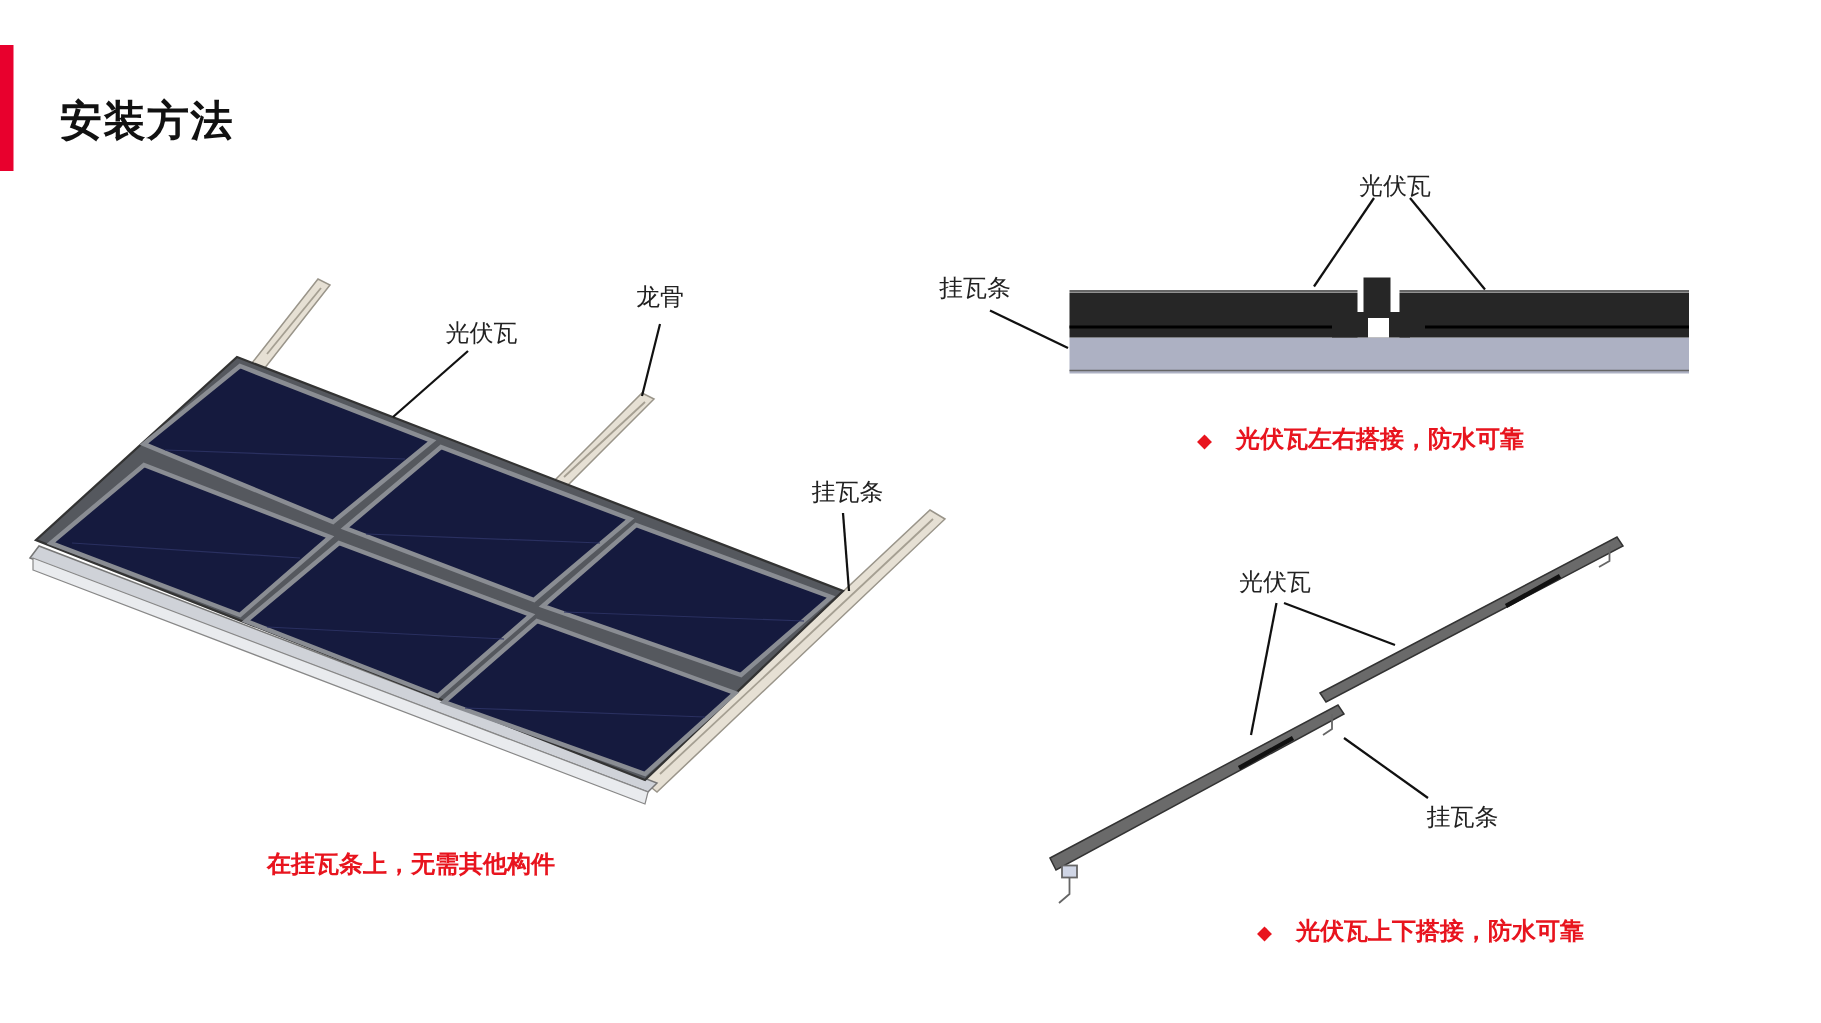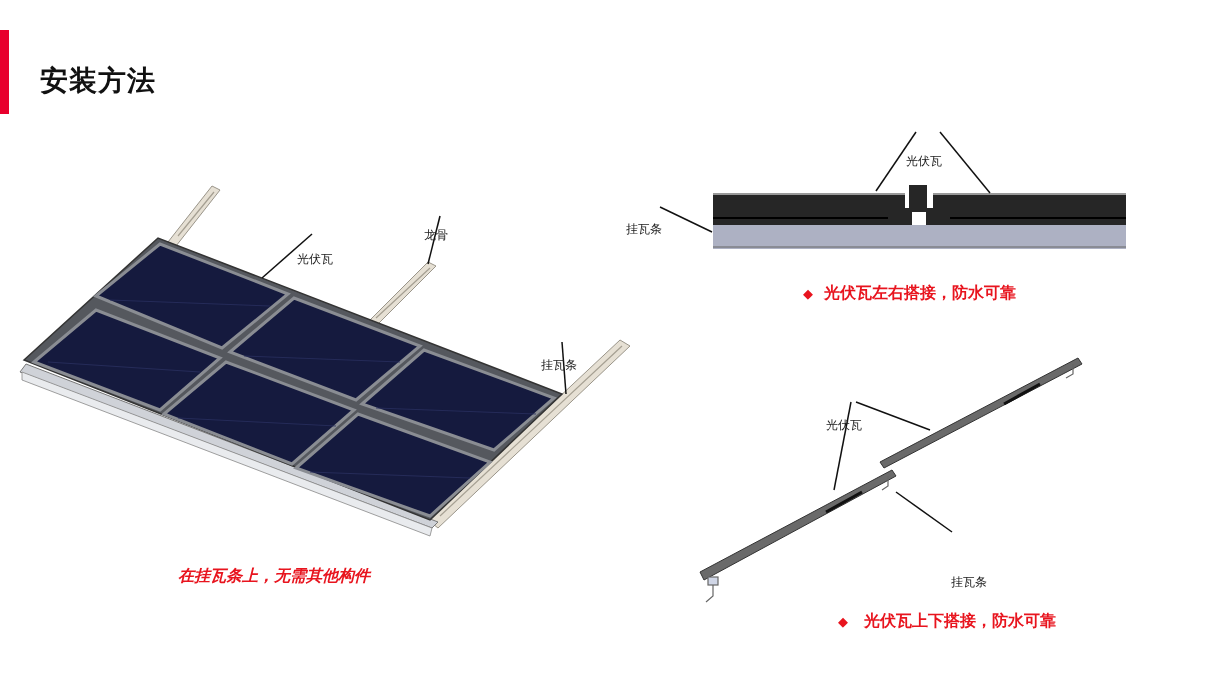--- a/index.html
+++ b/index.html
@@ -7,27 +7,27 @@
     width: 1214px; height: 682px; position: relative; overflow: hidden;
     background: #ffffff;
     font-family: "DejaVu Sans", "Liberation Sans", sans-serif;
   }
   .accent-bar { position: absolute; left: 0; top: 30px; width: 9px; height: 84px; background: #e8002d; }
   .page-title {
     position: absolute; left: 40px; top: 62px; font-size: 28px; font-weight: bold;
     color: #111; letter-spacing: 1px;
   }
   .label {
-    position: absolute; font-size: 12px; color: #222; white-space: nowrap; margin-top: 39px;
+    position: absolute; font-size: 16px; color: #222; white-space: nowrap;
   }
   .note {
     position: absolute; font-size: 16px; font-weight: bold; color: #e8141e; line-height: 22px;
   }
   .note .diamond { display: inline-block; width: 20px; font-size: 13px; }
-  .note .indent { padding-left: 28px; font-style: italic; }
+  .note .indent { padding-left: 28px; }
   svg.fig { position: absolute; left: 0; top: 0; }
 </style>
 </head>
 <body>
 
 <div class="accent-bar"></div>
 <div class="page-title">安装方法</div>
 
 <svg class="fig" width="1214" height="682">
 
@@ -93,21 +93,21 @@
   <line x1="713" y1="218" x2="888" y2="218" stroke="#000" stroke-width="2"></line>
   <line x1="950" y1="218" x2="1126" y2="218" stroke="#000" stroke-width="2"></line>
   <g stroke="#111" stroke-width="1.5">
     <line x1="876" y1="191" x2="916" y2="132"></line>
     <line x1="990" y1="193" x2="940" y2="132"></line>
     <line x1="660" y1="207" x2="712" y2="232"></line>
   </g>
 </svg>
 <div class="label" style="left:906px; top:114px;">光伏瓦</div>
 <div class="label" style="left:626px; top:182px;">挂瓦条</div>
-<div class="note" style="left:798px; top:282px;text-align:center;">
+<div class="note" style="left:798px; top:282px;">
   <span class="diamond">◆</span><span style="padding-left:6px">光伏瓦左右搭接，防水可靠</span>
 </div>
 
 <svg class="fig" width="1214" height="682">
   <polygon points="700,572 892,470 896,476 704,580" fill="#6a6a6a" stroke="#333" stroke-width="1"></polygon>
   <polygon points="880,462 1078,358 1082,364 884,468" fill="#6a6a6a" stroke="#333" stroke-width="1"></polygon>
   <line x1="826" y1="512" x2="862" y2="492" stroke="#111" stroke-width="3"></line>
   <line x1="1004" y1="404" x2="1040" y2="384" stroke="#111" stroke-width="3"></line>
   <g stroke="#666" stroke-width="1.2" fill="#d0d6e6">
     <rect x="708" y="577" width="10" height="8"></rect>

